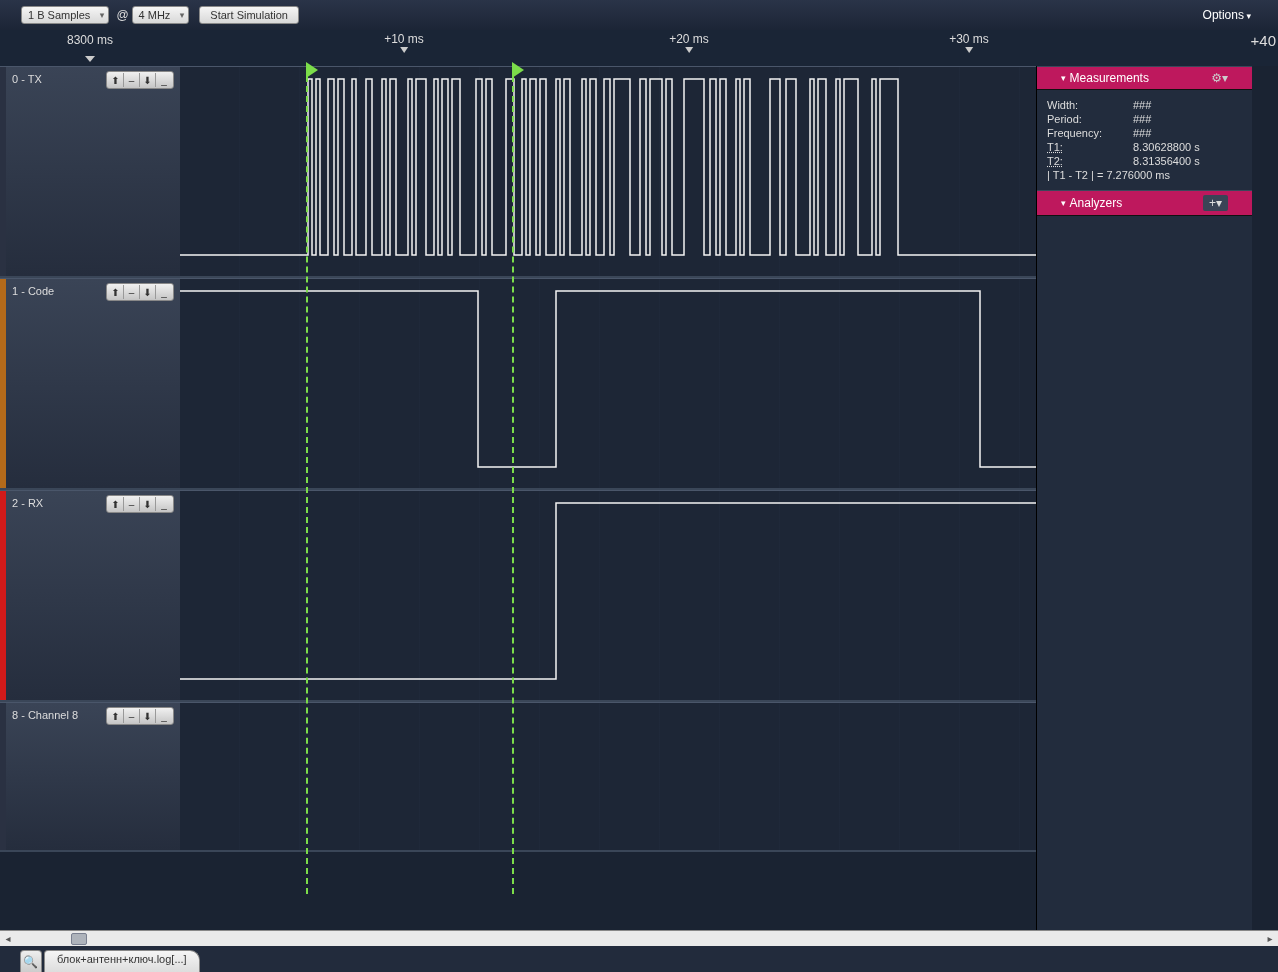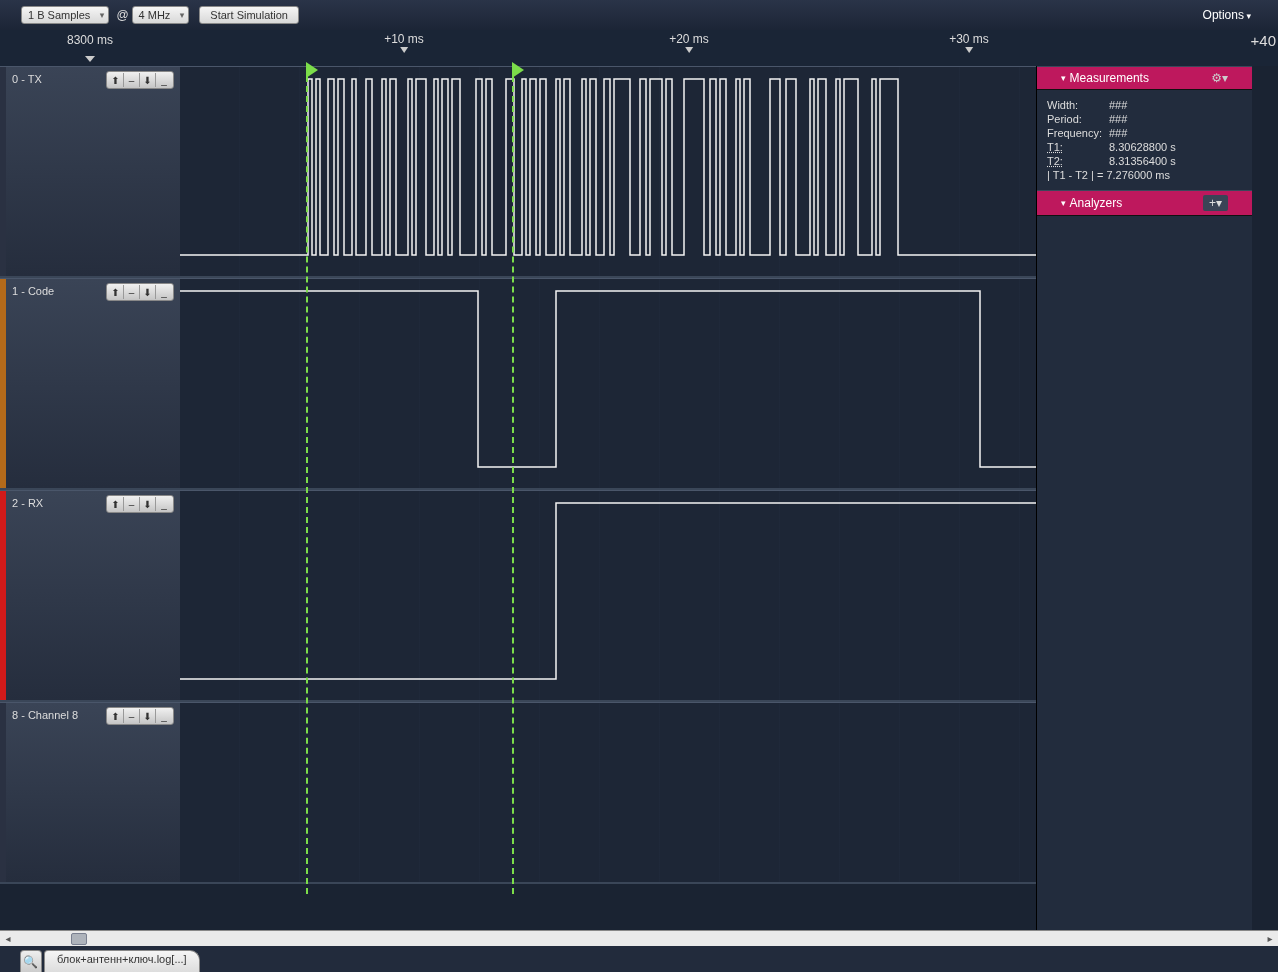--- a/index.html
+++ b/index.html
@@ -31,21 +31,21 @@
 .trig-btns span { width:16px; height:14px; display:flex; align-items:center; justify-content:center; font-size:10px; color:#333; border-right:1px solid #999; cursor:pointer; }
 .trig-btns span:last-child { border-right:none; }
 .wave-area { flex:1; background: repeating-linear-gradient(90deg,#1d2636,#1d2636 59px,#212b3d 60px), #1d2636; position:relative; overflow:hidden; }
 .wave-area svg { position:absolute; top:0; left:0; }
 .marker { position:absolute; top:0; height:828px; border-left:2px dashed #7cdd4a; z-index:5; }
 .marker-flag { position:absolute; top:-4px; left:-2px; width:0; height:0; border-top:8px solid transparent; border-bottom:8px solid transparent; border-left:12px solid #7cdd4a; }
 .panel-hdr { display:flex; align-items:center; padding:4px 24px; background:#be185d; border-top:1px solid #3c465a; border-bottom:1px solid #111; font-size:12px; color:#fff; cursor:pointer; }
 .panel-hdr::before { content:"▾"; margin-right:4px; font-size:9px; }
 .panel-gear { margin-left:auto; font-size:12px; color:#ccc; cursor:pointer; }
 .meas-table { font-size:11px; color:#ddd; width:100%; padding:8px 10px; }
-.meas-row { display:flex; padding:1px 0; }
+.meas-row { display:flex; padding:1px 0;gap:24px; }
 .meas-label { width:62px; }
 .meas-val {}
 .underl { text-decoration: underline dotted; }
 .scrollbar-h { height:16px; background:#eaeaea; border-top:1px solid #888; display:flex; align-items:center; justify-content:space-between; }
 .sb-btn { width:16px; height:14px; display:flex; align-items:center; justify-content:center; color:#555; cursor:pointer; font-size:10px; }
 .sb-track { flex:1; position:relative; height:14px; }
 .sb-thumb { position:absolute; left:55px; top:1px; height:12px; width:16px; background:#aeb3bb; border:1px solid #7a8090; border-radius:2px; cursor:pointer; }
 .tab-bar { height:26px; background:#222b3c; display:flex; align-items:flex-end; padding-left:20px; }
 .tab-search { width:22px; height:22px; background:linear-gradient(#eee,#ccc); border:1px solid #888; border-bottom:none; border-radius:4px 4px 0 0; display:flex; align-items:center; justify-content:center; margin-right:2px; cursor:pointer; color:#555; font-size:12px; }
 .tab { height:22px; background:linear-gradient(#f5f5f5,#ddd); border:1px solid #888; border-bottom:none; border-radius:4px 10px 0 0; padding:2px 12px; font-size:11px; color:#333; cursor:pointer; }
@@ -127,21 +127,21 @@
           <span>_</span>
         </div>
       </div>
       <div class="wave-area">
         <svg width="856" height="212">
             <path stroke="#f4f4f4" stroke-width="1.5" fill="none" d="M0,188 L376,188 L376,12 L856,12"></path>
           </svg>
       </div>
     </div>
 
-    <div class="channel" style="height:182px">
+    <div class="channel" style="height:150px">
       <div class="ch-label">
         <div class="ch-color" style="background:#2a3142"></div>
         <div class="ch-name">8 - Channel 8</div>
         <div class="trig-btns">
           <span>⬆</span>
           <span>–</span>
           <span>⬇</span>
           <span>_</span>
         </div>
       </div>

